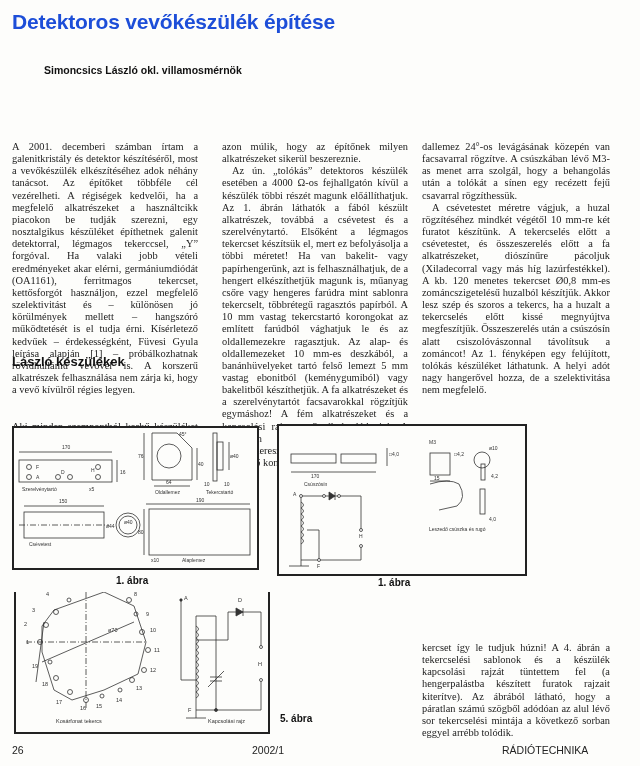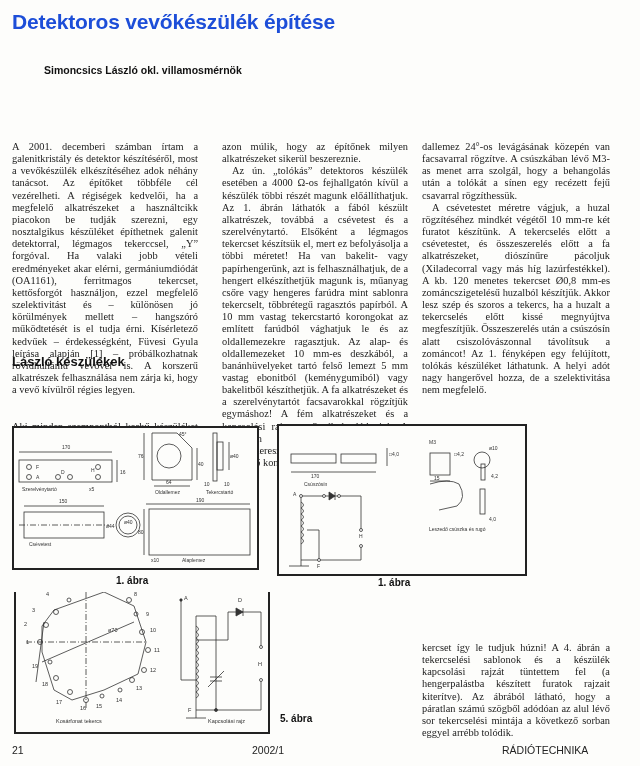--- a/index.html
+++ b/index.html
@@ -242,15 +242,15 @@
       <text x="222" y="10">D</text>
       <text x="242" y="74">H</text>
       <text x="172" y="120">F</text>
       <text x="40" y="131">Kosárfonat tekercs</text>
       <text x="192" y="131">Kapcsolási rajz</text>
     </g>
   </svg>
 </div>
 <div class="cap" style="left:280px;top:713px;">5. ábra</div>
 
-<div class="footer" style="left:12px;">21</div>
+<div class="footer" style="left:12px;">26</div>
 <div class="footer" style="left:252px;">2002/1</div>
 <div class="footer" style="left:502px;">RÁDIÓTECHNIKA</div>
 
 </body></html>

